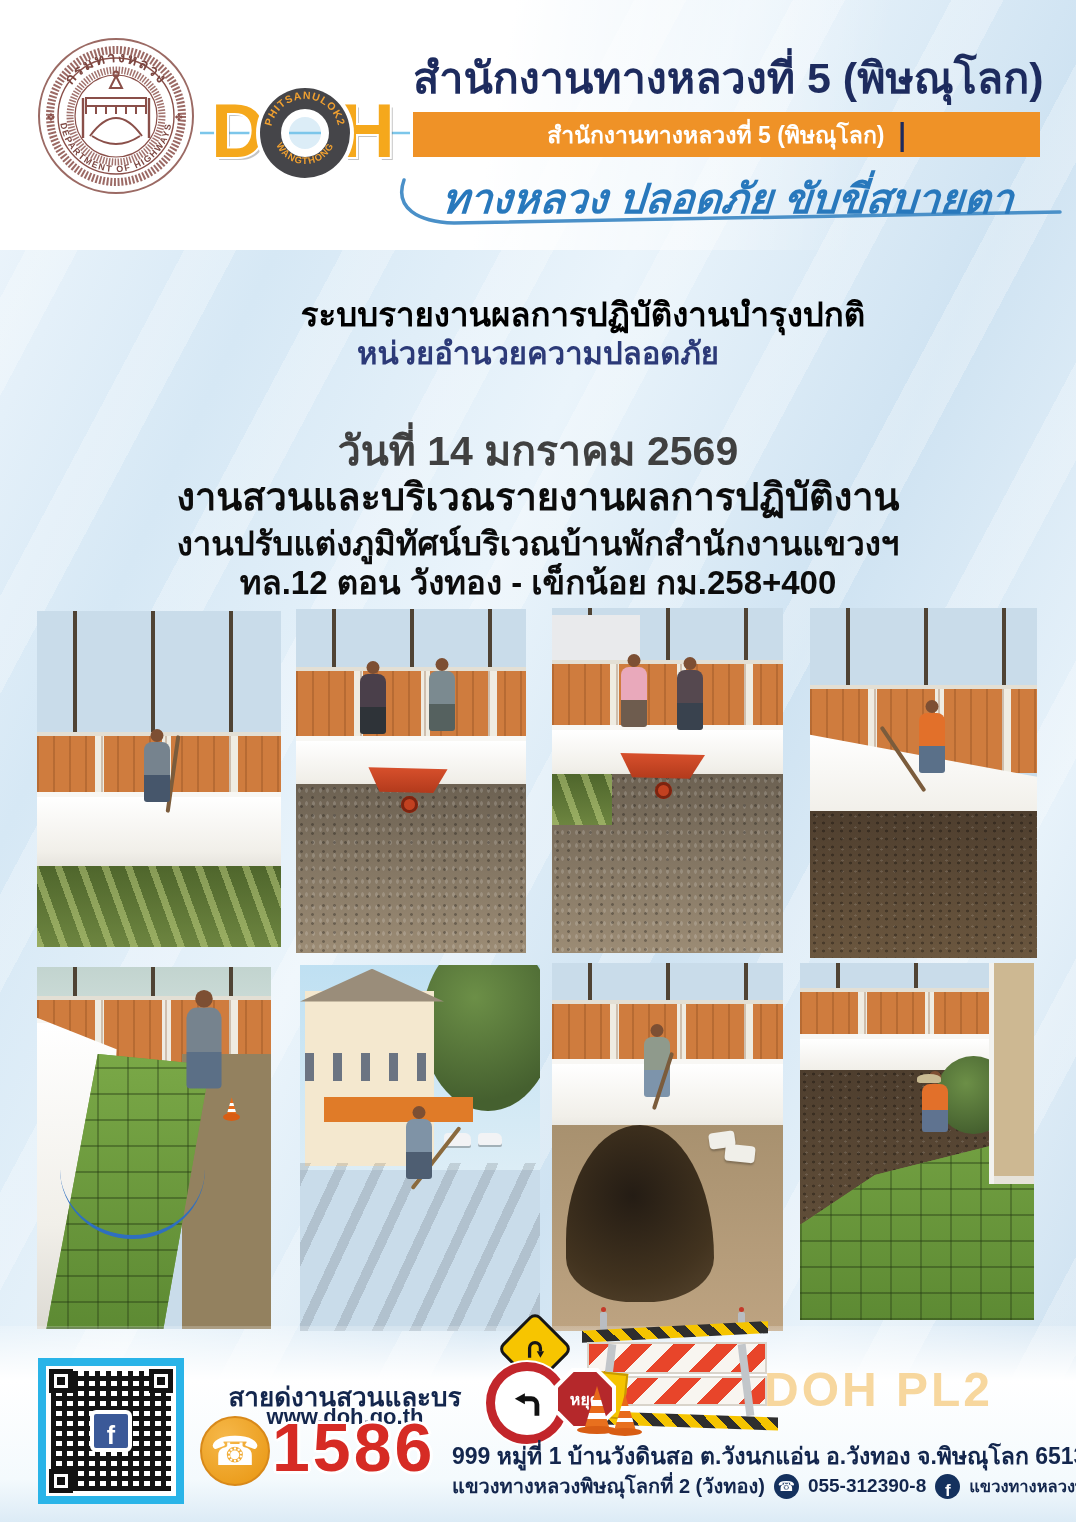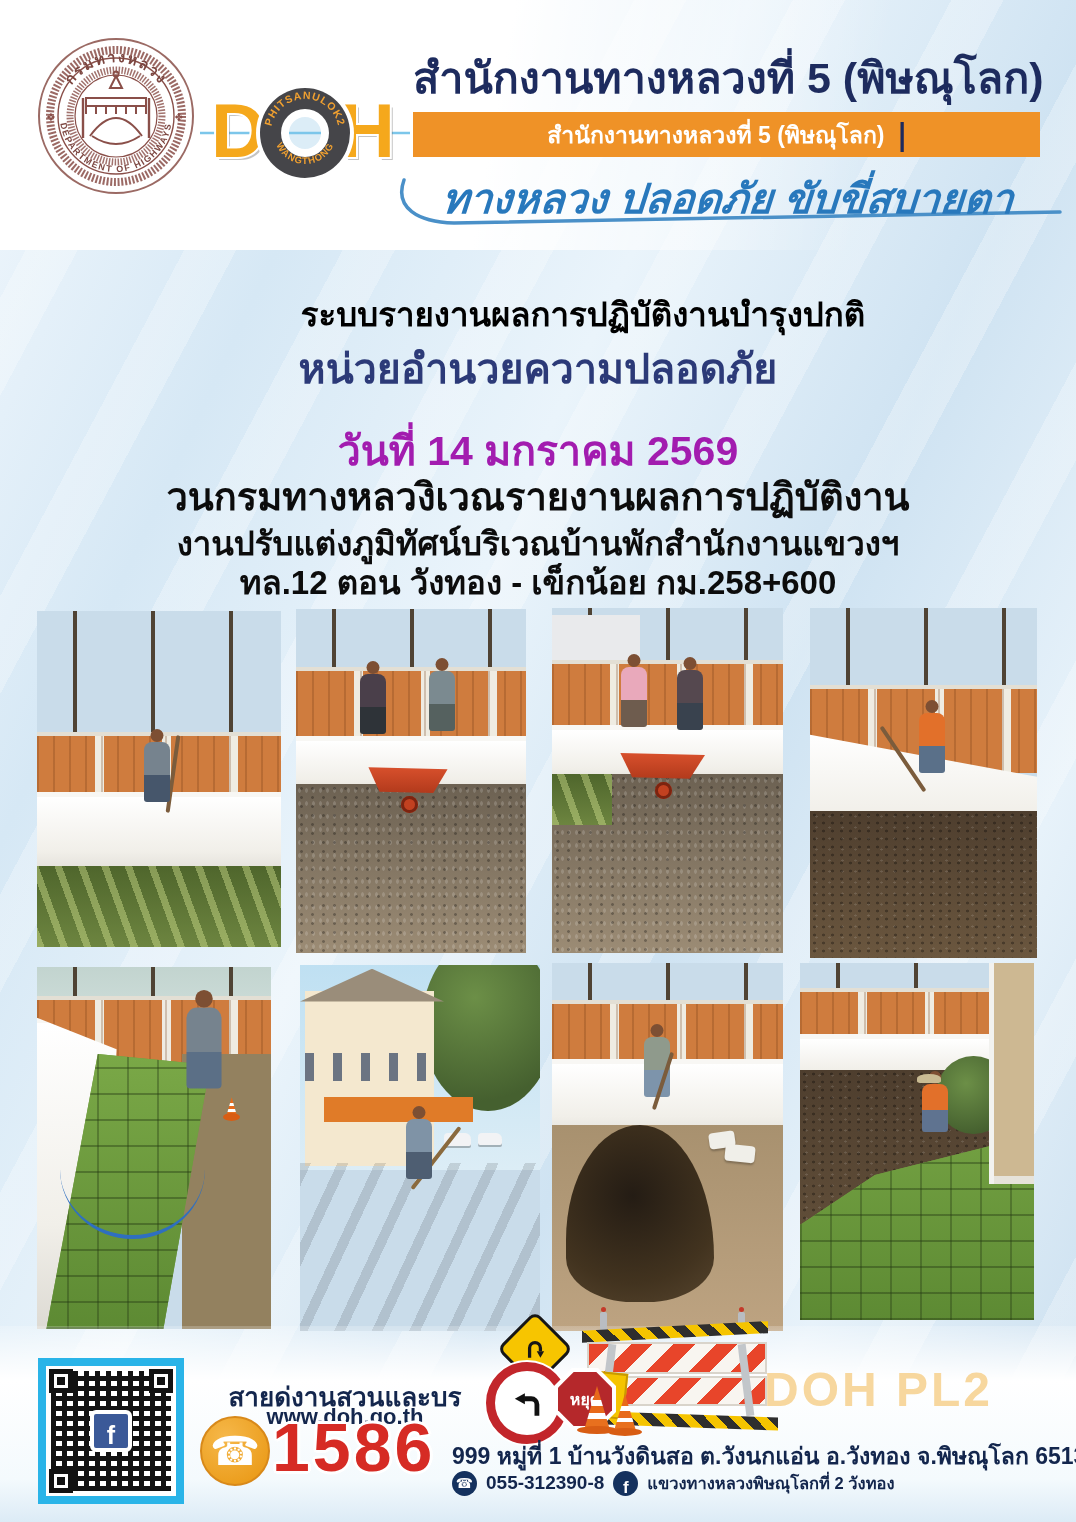--- a/index.html
+++ b/index.html
@@ -18,22 +18,22 @@
     font-size:43px;font-weight:800;color:#1d2b5e;letter-spacing:0;white-space:nowrap;}
   .org-bar{left:413px;top:112px;width:627px;height:45px;background:#ef9227;
     display:flex;align-items:center;justify-content:center;gap:14px;
     color:#ffffff;font-size:23px;font-weight:700;white-space:nowrap;}
   .org-bar .divider{color:#1d2b5e;font-weight:900;font-size:26px;transform:scaleY(1.2);}
   .tagline{left:408px;top:166px;width:640px;text-align:center;font-size:41px;font-weight:800;
     font-style:italic;color:#2878bc;transform:skewX(-4deg);white-space:nowrap;}
   
   .t-line{left:0;width:1076px;text-align:center;white-space:nowrap;}
   .t1{top:288px;font-size:33px;font-weight:600;color:#000000;margin-left:45px;}
-  .t2{top:336px;font-size:41px;font-weight:800;color:#2c3a78;}
-  .t3{top:418px;font-size:41px;font-weight:800;color:#a21caf;}
+  .t2{top:328px;font-size:31px;font-weight:800;color:#2c3a78;}
+  .t3{top:418px;font-size:41px;font-weight:800;color:#404040;}
   .t4{top:466px;font-size:38px;font-weight:800;color:#0c0c0c;}
   .t5{top:517px;font-size:33px;font-weight:700;color:#0c0c0c;}
   .t6{top:556px;font-size:33px;font-weight:800;color:#0c0c0c;}
   
   .ph{position:absolute;overflow:hidden;background:#c9dcea;}
   .ly{position:absolute;left:0;right:0;}
   .fence{background:
     repeating-linear-gradient(90deg, rgba(110,55,18,.25) 0 2px, rgba(0,0,0,0) 2px 16px),
     repeating-linear-gradient(90deg, #cf7c3e 0 58px, #efece2 58px 67px);
     border-top:4px solid #e3dfd4;}
@@ -201,23 +201,23 @@
 <div class="abs page-title">สำนักงานทางหลวงที่ 5 (พิษณุโลก)</div>
 <div class="abs org-bar">
   <span>สำนักงานทางหลวงที่ 5 (พิษณุโลก)</span>
   <span class="divider">|</span>
 </div>
 <div class="abs tagline">ทางหลวง ปลอดภัย ขับขี่สบายตา</div>
 
 <div class="abs t-line t1">ระบบรายงานผลการปฏิบัติงานบำรุงปกติ</div>
 <div class="abs t-line t2">หน่วยอำนวยความปลอดภัย</div>
 <div class="abs t-line t3">วันที่ 14 มกราคม 2569</div>
-<div class="abs t-line t4">วนกรมทางหลวงิเวณรายงานผลการปฏิบัติงาน</div>
+<div class="abs t-line t4">งานสวนและบริเวณรายงานผลการปฏิบัติงาน</div>
 <div class="abs t-line t5">งานปรับแต่งภูมิทัศน์บริเวณบ้านพักสำนักงานแขวงฯ</div>
-<div class="abs t-line t6">ทล.12 ตอน วังทอง - เข็กน้อย กม.258+600</div>
+<div class="abs t-line t6">ทล.12 ตอน วังทอง - เข็กน้อย กม.258+400</div>
 
 <figure class="ph" style="left:37px;top:611px;width:244px;height:336px;margin:0" aria-label="Worker raking fresh grass in garden corner beside white wall and orange picket fence">
   <div class="ly sky trees trunks" style="top:0;height:46%"></div>
   <div class="ly fence" style="top:36%;height:21%"></div>
   <div class="ly wall" style="top:54%;height:25%"></div>
   <div class="ly grass" style="top:76%;height:24%"></div>
   <div class="tool" style="left:55%;top:37%;transform:rotate(8deg)"></div>
   <div class="worker" style="left:44%;top:39%;--shirt:#76838e;--pants:#46566b"></div>
 </figure>
 
@@ -343,17 +343,18 @@
   <div class="s stop-outer octa" style="left:64px;top:50px">
     <div class="stop-inner octa">หยุด</div>
   </div>
   <div class="s cone" style="left:90px;top:68px;width:34px;height:48px"></div>
   <div class="s cone" style="left:120px;top:76px;width:30px;height:42px"></div>
 </div>
 
 <div class="abs doh-pl2">DOH PL2</div>
 <div class="abs addr1">999 หมู่ที่ 1 บ้านวังดินสอ ต.วังนกแอ่น อ.วังทอง จ.พิษณุโลก 65130</div>
 <div class="abs addr2">
+  <span class="office">แขวงทางหลวงพิษณุโลกที่ 2 (วังทอง)</span>
   <span class="mini-badge phone">☎</span>
   <span class="num">055-312390-8</span>
   <span class="mini-badge fb">f</span>
   <span class="fbname">แขวงทางหลวงพิษณุโลกที่ 2 วังทอง</span>
 </div>
 
 </body></html>

